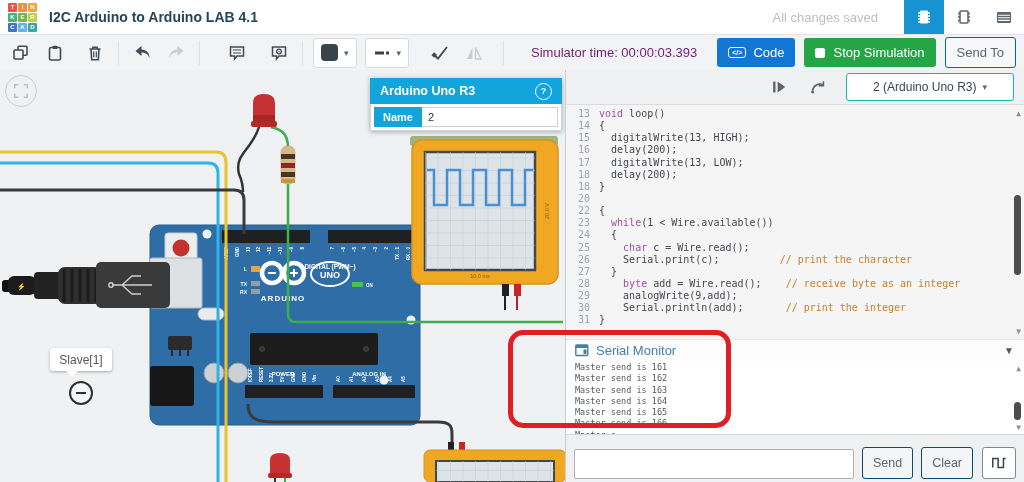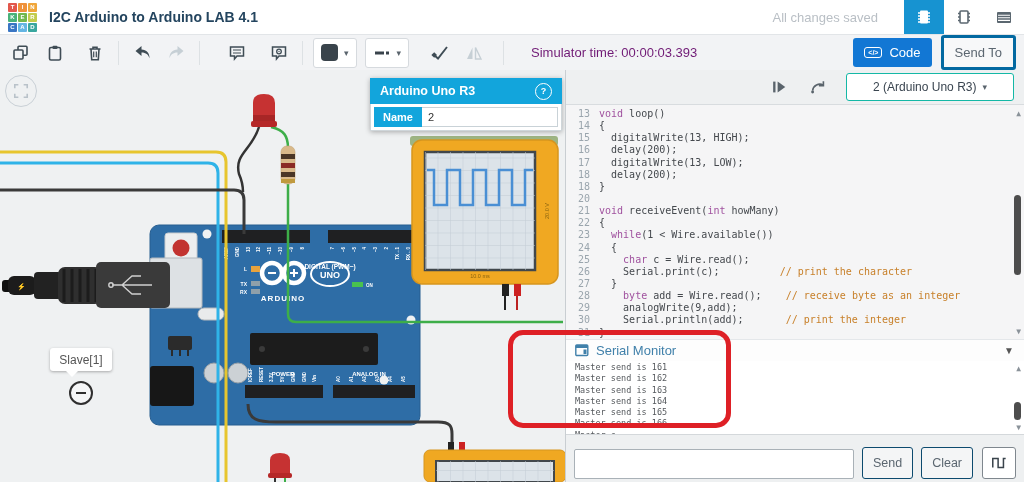--- a/index.html
+++ b/index.html
@@ -17,21 +17,21 @@
   .tbar{position:absolute;left:0;top:35px;width:1024px;height:35px;background:#f2f3f5;border-bottom:1px solid #d9dde0;display:flex;align-items:center;}
   .tbtn{width:34px;height:28px;display:flex;align-items:center;justify-content:center;border-radius:3px;}
   .tsep{width:1px;height:24px;background:#dde1e4;margin:0 6px;}
   .dropbox{height:28px;background:#fff;border:1px solid #d6dade;border-radius:3px;display:flex;align-items:center;padding:0 7px;margin:0 4px;}
   .caret{font-size:9px;color:#5a646d;margin-left:6px;}
   .sim-time{color:#701a75;font-size:13px;margin-left:21px;}
   .tbar-right{margin-left:auto;display:flex;align-items:center;margin-right:8px;}
   .btn{height:29px;border-radius:3px;display:flex;align-items:center;font-size:13px;padding:0 11px;margin-left:9px;}
   .btn-code{background:#1277d4;color:#fff;}
   .btn-stop{background:#26a547;color:#fff;}
-  .btn-sendto{background:#f7f8f9;color:#5b6670;border:3px solid #0369a1;}
+  .btn-sendto{background:#f7f8f9;color:#5b6670;border:1px solid #0369a1;}
   .code-ic{border:1.4px solid #fff;border-radius:3px;font-size:7px;font-weight:bold;padding:1px 3px;margin-right:7px;}
   .stop-ic{width:10px;height:10px;background:#fff;border-radius:2px;margin-right:8px;}
   
   .main{position:absolute;left:0;top:70px;width:1024px;height:412px;}
   .canvas{position:absolute;left:0;top:0;width:565px;height:412px;background:#eff1f2;overflow:hidden;}
   .zoomfit{position:absolute;left:5px;top:5px;width:30px;height:30px;border:1.5px solid #c9d0d6;border-radius:50%;display:flex;align-items:center;justify-content:center;}
   
   .popup{position:absolute;left:370px;top:8px;width:192px;background:#fff;box-shadow:0 1px 5px rgba(0,0,0,.3);}
   .popup-hdr{background:#12a5dc;color:#fff;height:26px;display:flex;align-items:center;font-size:12.5px;font-weight:bold;padding:0 10px;}
   .popup-help{margin-left:auto;width:15px;height:15px;border:1.4px solid #fff;border-radius:50%;font-size:9px;font-weight:bold;display:flex;align-items:center;justify-content:center;}
@@ -183,20 +183,24 @@
         <path d="M8.5 4.5 V16 H3 Z" fill="#c6cfd5"></path>
           <path d="M11.5 4.5 V16 H17 Z" fill="none" stroke="#c6cfd5" stroke-width="1.4"></path>
       </svg>
     </div>
     <div class="tsep" style="margin-left:12px;"></div>
     <span class="sim-time">Simulator time: 00:00:03.393</span>
     <div class="tbar-right">
       <div class="btn btn-code">
         <span class="code-ic">&lt;/&gt;</span>
         <span>Code</span>
+      </div>
+      <div class="btn btn-stop">
+        <span class="stop-ic"></span>
+        <span>Stop Simulation</span>
       </div>
       <div class="btn btn-sendto">
         <span>Send To</span>
       </div>
     </div>
   </div>
 
   <div class="main">
 
     <div class="canvas">
@@ -415,21 +419,20 @@
       <div class="code-area">
         <div id="code-lines">
             <div class="code-line"><div class="gutter">13</div><div class="code-text"><span class="kw">void</span><span class="pl"> loop()</span></div></div>
             <div class="code-line"><div class="gutter">14</div><div class="code-text"><span class="pl">{</span></div></div>
             <div class="code-line"><div class="gutter">15</div><div class="code-text"><span class="pl">  digitalWrite(13, HIGH);</span></div></div>
             <div class="code-line"><div class="gutter">16</div><div class="code-text"><span class="pl">  delay(200);</span></div></div>
             <div class="code-line"><div class="gutter">17</div><div class="code-text"><span class="pl">  digitalWrite(13, LOW);</span></div></div>
             <div class="code-line"><div class="gutter">18</div><div class="code-text"><span class="pl">  delay(200);</span></div></div>
             <div class="code-line"><div class="gutter">18</div><div class="code-text"><span class="pl">}</span></div></div>
             <div class="code-line"><div class="gutter">20</div><div class="code-text"></div></div>
-            <div class="code-line"><div class="gutter">21</div><div class="code-text"><span class="kw">void</span><span class="pl"> receiveEvent(</span><span class="kw">int</span><span class="pl"> howMany)</span></div></div>
             <div class="code-line"><div class="gutter">22</div><div class="code-text"><span class="pl">{</span></div></div>
             <div class="code-line"><div class="gutter">23</div><div class="code-text"><span class="pl">  </span><span class="kw">while</span><span class="pl">(1 &lt; Wire.available())</span></div></div>
             <div class="code-line"><div class="gutter">24</div><div class="code-text"><span class="pl">  {</span></div></div>
             <div class="code-line"><div class="gutter">25</div><div class="code-text"><span class="pl">    </span><span class="kw">char</span><span class="pl"> c = Wire.read();</span></div></div>
             <div class="code-line"><div class="gutter">26</div><div class="code-text"><span class="pl">    Serial.print(c);</span><span class="cm">          // print the character</span></div></div>
             <div class="code-line"><div class="gutter">27</div><div class="code-text"><span class="pl">  }</span></div></div>
             <div class="code-line"><div class="gutter">28</div><div class="code-text"><span class="pl">    </span><span class="kw">byte</span><span class="pl"> add = Wire.read();</span><span class="cm">    // receive byte as an integer</span></div></div>
             <div class="code-line"><div class="gutter">29</div><div class="code-text"><span class="pl">    analogWrite(9,add);</span></div></div>
             <div class="code-line"><div class="gutter">30</div><div class="code-text"><span class="pl">    Serial.println(add);</span><span class="cm">       // print the integer</span></div></div>
             <div class="code-line"><div class="gutter">31</div><div class="code-text"><span class="pl">}</span></div></div>

